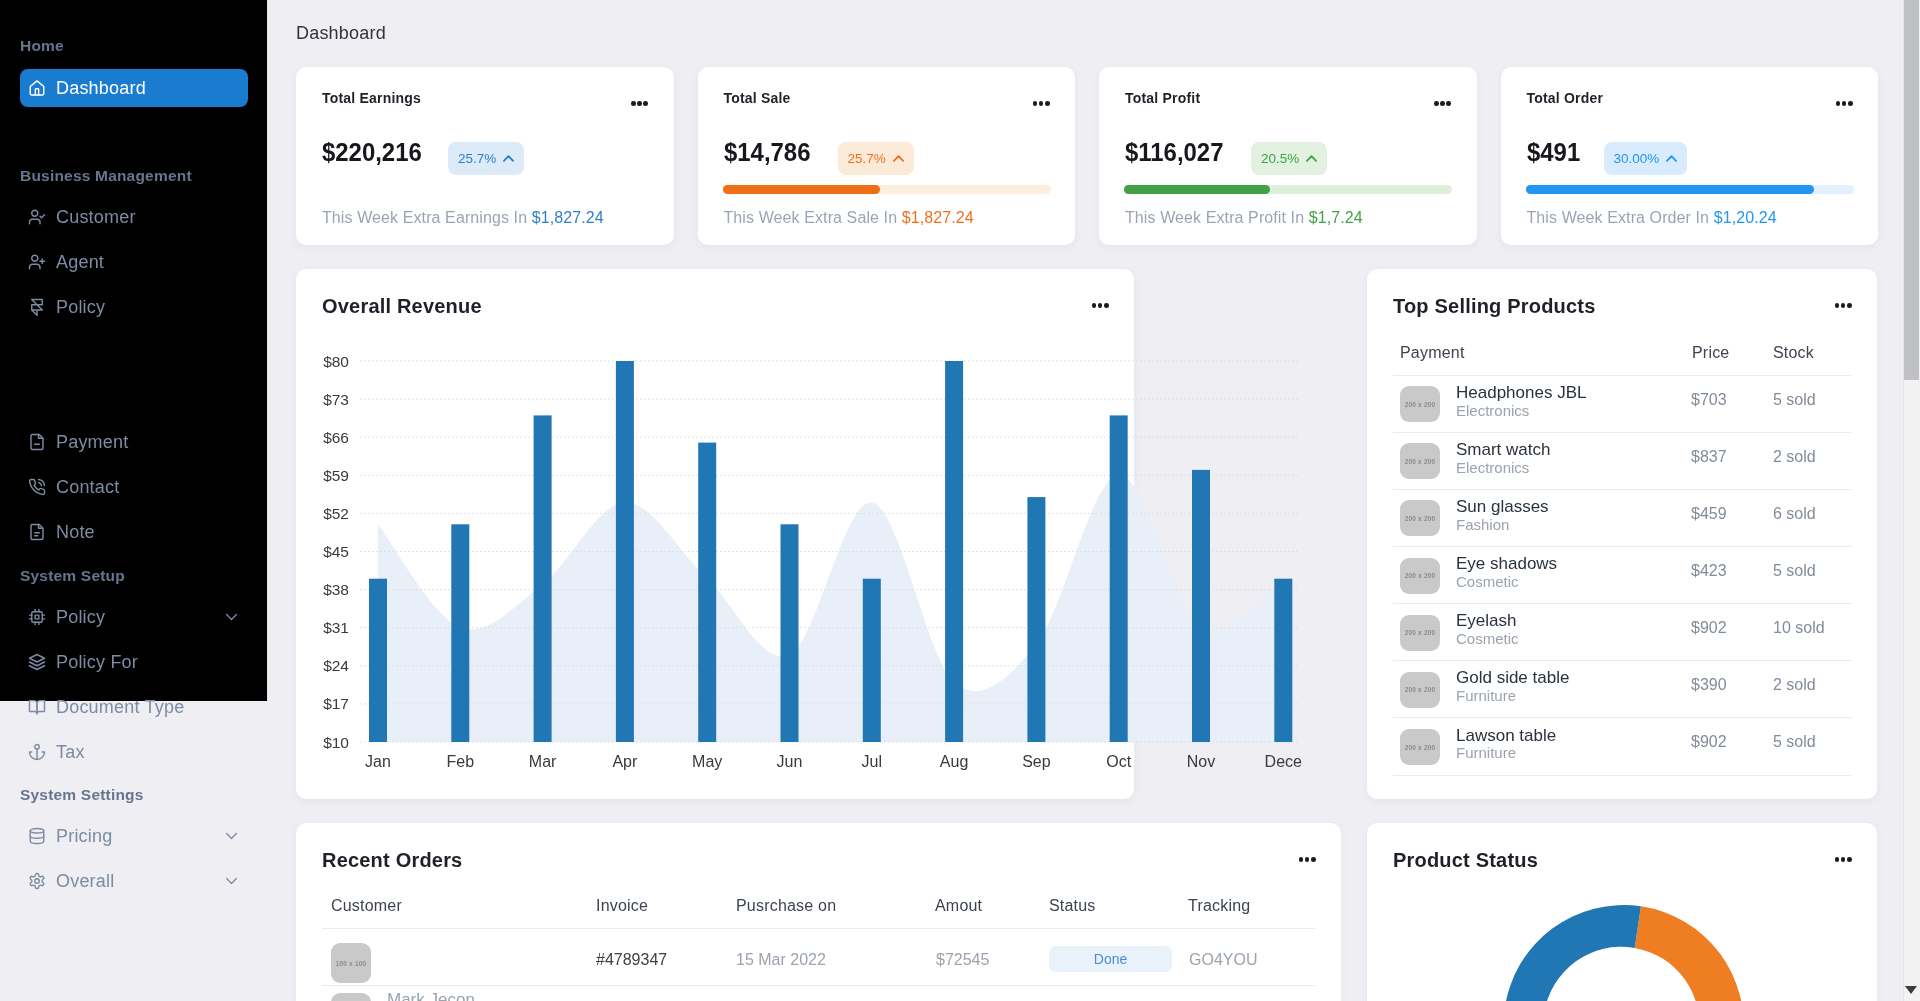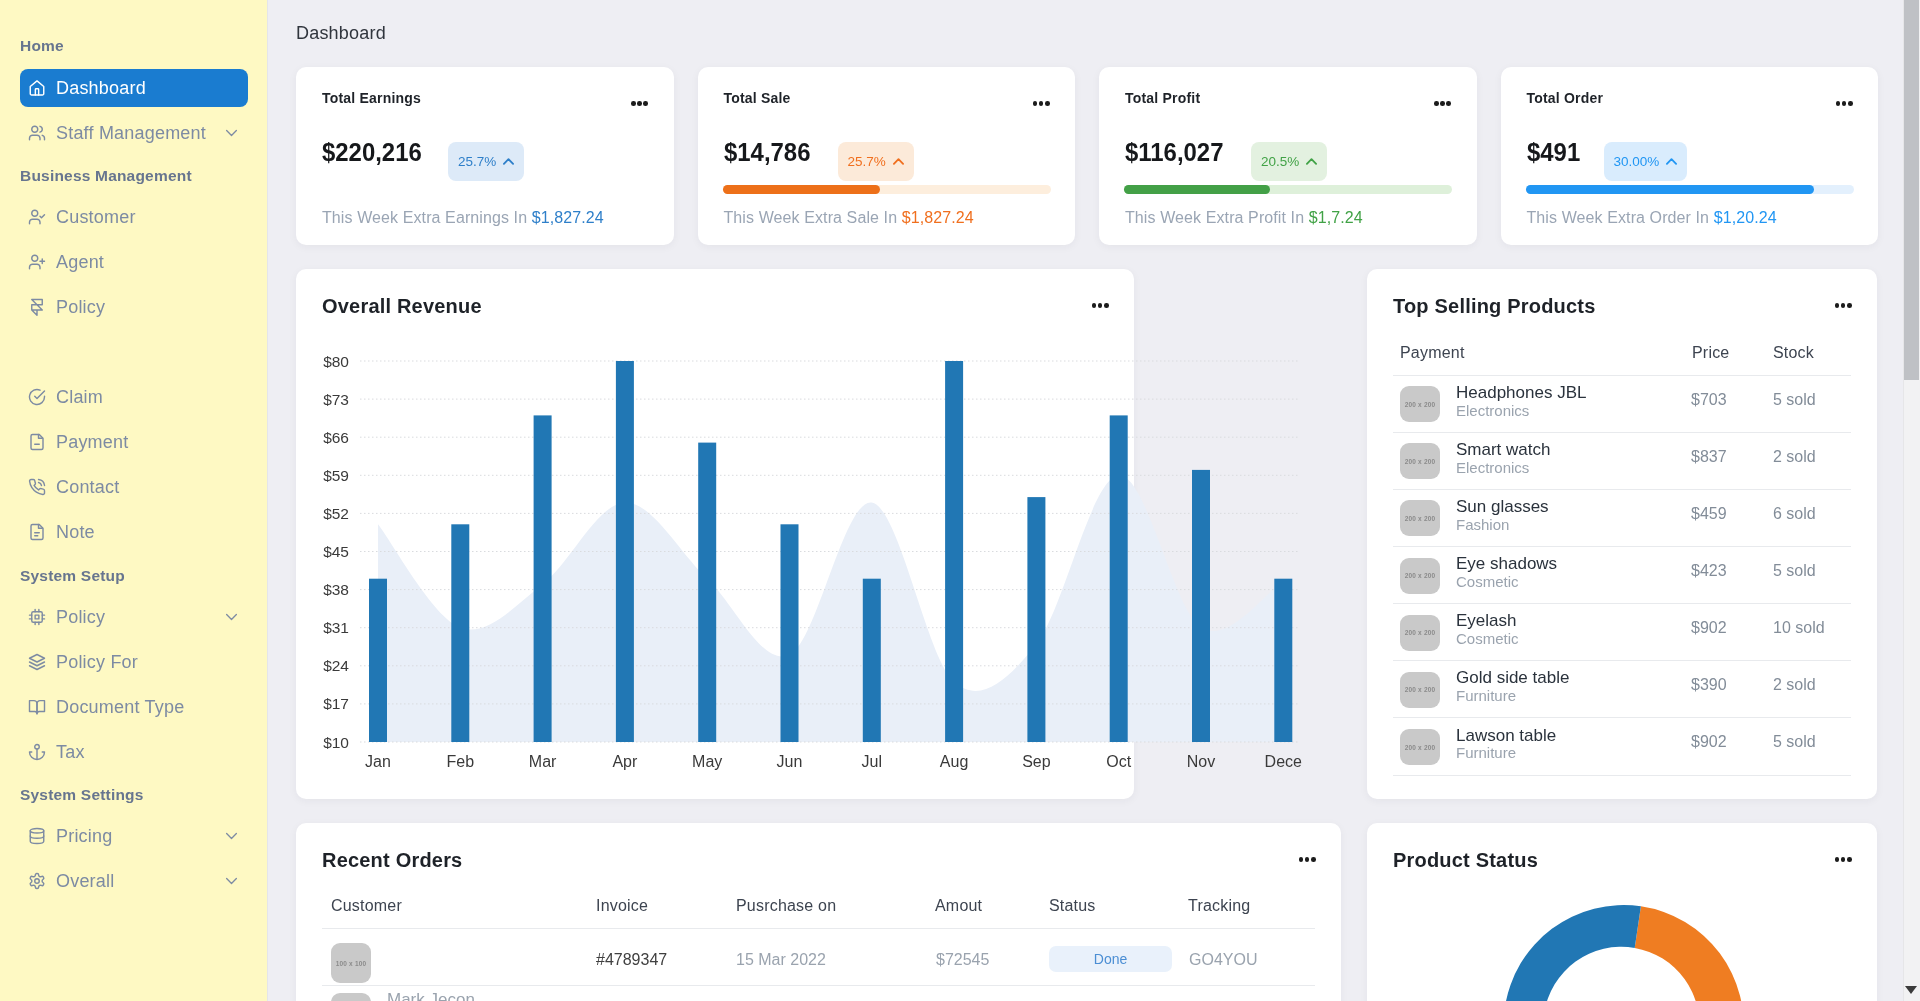--- a/index.html
+++ b/index.html
@@ -4,30 +4,30 @@
 <style>
 * { margin:0; padding:0; box-sizing:border-box; }
 html,body { width:1920px; height:1001px; overflow:hidden; }
 body { font-family:"Liberation Sans", sans-serif; background:#eeeef3; position:relative; }
 .card { position:absolute; background:#fff; border-radius:10px; box-shadow:0 2px 8px rgba(40,40,60,0.05); }
 .ctitle { position:absolute; left:26px; top:26px; font-size:20px; font-weight:600; color:#1e2228; letter-spacing:0.2px; }
 .stat .ctitle { top:23px; font-size:14px; }
 .dots { position:absolute; right:24px; top:34px; width:20px; height:6px; }
 .dots i { display:inline-block; width:4.6px; height:4.6px; border-radius:50%; background:#1c1c1c; margin-left:1.6px; vertical-align:top; }
 
-#side { position:absolute; left:0; top:0; width:268px; height:1001px; background:#fef9c3; border-right:1px solid #e4e5ea; }
+#side { position:absolute; left:0; top:0; width:268px; height:701px; background:#000000; border-right:1px solid #e4e5ea; }
 .slabel { position:absolute; left:20px; font-size:15.5px; font-weight:700; color:#67758f; letter-spacing:0.2px; }
 .sitem { position:absolute; left:20px; width:228px; height:38px; color:#7d8ba3; font-size:18px; }
 .sitem .txt { position:absolute; left:36px; top:50%; transform:translateY(-50%); letter-spacing:0.2px; white-space:nowrap; }
 .sitem svg.ic { position:absolute; left:8px; top:10px; }
 .sitem svg.chev { position:absolute; right:10px; top:15px; }
 
 .stat { width:377.5px; height:178px; top:67px; }
 .big { position:absolute; left:26px; top:70px; font-size:26px; font-weight:700; color:#16181b; transform:scaleX(0.92); transform-origin:left center; }
-.pill { position:absolute; top:75px; height:39px; border-radius:8px; font-size:13.5px; font-weight:500; padding:0 10px; display:flex; align-items:center; gap:7px; }
+.pill { position:absolute; top:75px; height:33px; border-radius:8px; font-size:13.5px; font-weight:500; padding:0 10px; display:flex; align-items:center; gap:7px; }
 .bar { position:absolute; left:25px; top:118px; width:328px; height:9px; border-radius:5px; }
 .bar i { display:block; height:9px; border-radius:5px; }
 .sub { position:absolute; left:26px; top:142px; font-size:16px; color:#9aa5b4; letter-spacing:0.1px; }
 
 .thead { position:absolute; font-size:16px; font-weight:500; color:#3d4450; letter-spacing:0.2px; }
 .hr { position:absolute; height:1px; background:#e8eaed; }
 .thumb { position:absolute; width:40px; height:40px; border-radius:9px; background:#c9c9c9; color:#8b8b8b; font-size:6.5px; font-weight:700; display:flex; align-items:center; justify-content:center; letter-spacing:0.2px; }
 .pname { position:absolute; font-size:17px; color:#2a323c; }
 .pcat { position:absolute; font-size:15px; color:#9aa3ae; }
 .gcell { position:absolute; font-size:16px; color:#828c98; }
@@ -40,32 +40,20 @@
 <body>
 <div id="side">
 <div class="slabel" style="top:37px;">Home</div>
 <div class="sitem" style="top:69px;background:#1a7cd0;border-radius:8px;color:#fff;">
       <svg class="ic" width="18" height="18" viewBox="0 0 24 24" fill="none" stroke="#fff" stroke-width="1.9" stroke-linecap="round" stroke-linejoin="round">
         <path d="M3 10 12 2.5 21 10v9.5a1.8 1.8 0 0 1-1.8 1.8H4.8A1.8 1.8 0 0 1 3 19.5z"></path>
         <path d="M9.8 21.3v-7.2a1 1 0 0 1 1-1h2.4a1 1 0 0 1 1 1v7.2"></path>
       </svg>
       <span class="txt">Dashboard</span>
     </div>
-<div class="sitem" style="top:113.5px;">
-      <svg class="ic" width="18" height="18" viewBox="0 0 24 24" fill="none" stroke="#7d8ba3" stroke-width="1.9" stroke-linecap="round" stroke-linejoin="round">
-        <path d="M16 21v-2a4 4 0 0 0-4-4H6a4 4 0 0 0-4 4v2"></path>
-        <circle cx="9" cy="7" r="4"></circle>
-        <path d="M22 21v-2a4 4 0 0 0-3-3.87"></path>
-        <path d="M16 3.13a4 4 0 0 1 0 7.75"></path>
-      </svg>
-      <span class="txt">Staff Management</span>
-      <svg class="chev" width="13" height="8" viewBox="0 0 24 14" fill="none" stroke="#7d8ba3" stroke-width="2.4" stroke-linecap="round" stroke-linejoin="round">
-        <path d="m3 2.5 9 9 9-9"></path>
-      </svg>
-    </div>
 <div class="slabel" style="top:167px;">Business Management</div>
 <div class="sitem" style="top:198px;">
       <svg class="ic" width="18" height="18" viewBox="0 0 24 24" fill="none" stroke="#7d8ba3" stroke-width="1.9" stroke-linecap="round" stroke-linejoin="round">
         <path d="M16 21v-2a4 4 0 0 0-4-4H6a4 4 0 0 0-4 4v2"></path>
         <circle cx="9" cy="7" r="4"></circle>
         <path d="m16 11 2 2 4-4"></path>
       </svg>
       <span class="txt">Customer</span>
     </div>
 <div class="sitem" style="top:243px;">
@@ -75,27 +63,20 @@
         <path d="M19 8v6"></path>
         <path d="M22 11h-6"></path>
       </svg>
       <span class="txt">Agent</span>
     </div>
 <div class="sitem" style="top:288px;">
       <svg class="ic" width="18" height="18" viewBox="0 0 24 24" fill="none" stroke="#7d8ba3" stroke-width="1.9" stroke-linecap="round" stroke-linejoin="round">
         <path d="M5 16V9h14V2H5l14 14h-7m-7 0l7 7v-7m-7 0h7"></path>
       </svg>
       <span class="txt">Policy</span>
-    </div>
-<div class="sitem" style="top:378px;">
-      <svg class="ic" width="18" height="18" viewBox="0 0 24 24" fill="none" stroke="#7d8ba3" stroke-width="1.9" stroke-linecap="round" stroke-linejoin="round">
-        <path d="M22 11.08V12a10 10 0 1 1-5.93-9.14"></path>
-        <path d="M22 4 12 14.01l-3-3"></path>
-      </svg>
-      <span class="txt">Claim</span>
     </div>
 <div class="sitem" style="top:423px;">
       <svg class="ic" width="18" height="18" viewBox="0 0 24 24" fill="none" stroke="#7d8ba3" stroke-width="1.9" stroke-linecap="round" stroke-linejoin="round">
         <path d="M15 2H6a2 2 0 0 0-2 2v16a2 2 0 0 0 2 2h12a2 2 0 0 0 2-2V7z"></path>
         <path d="M14 2v5h5"></path>
         <path d="M9 15h6"></path>
       </svg>
       <span class="txt">Payment</span>
     </div>
 <div class="sitem" style="top:468px;">

